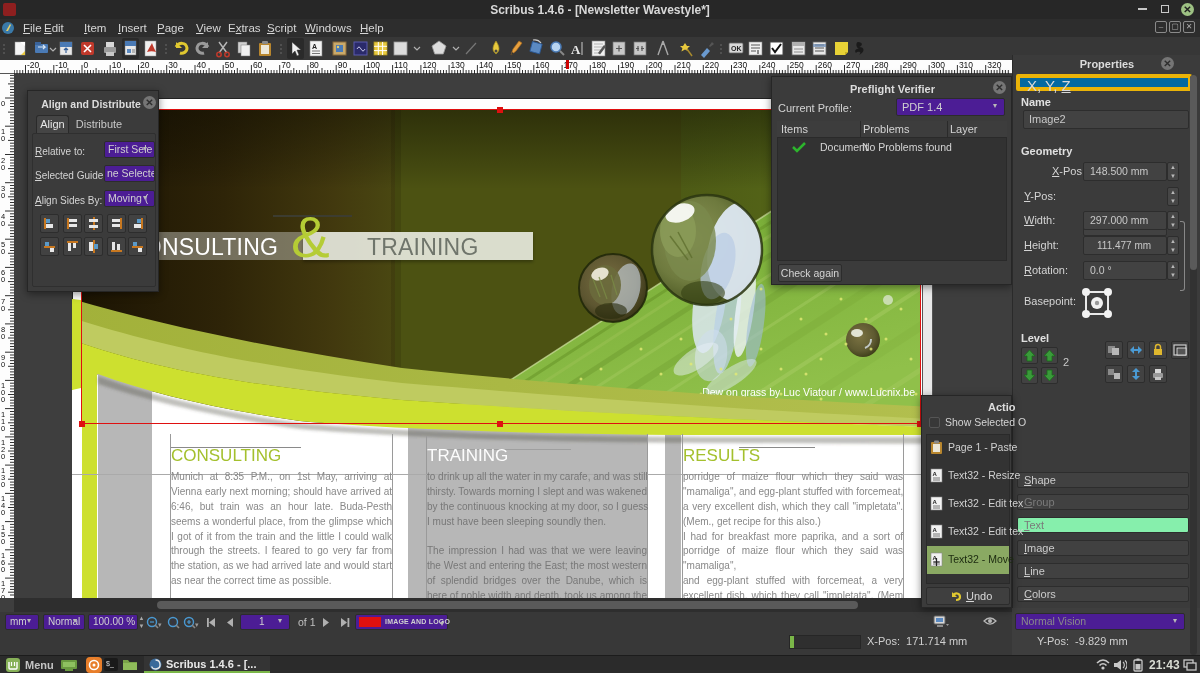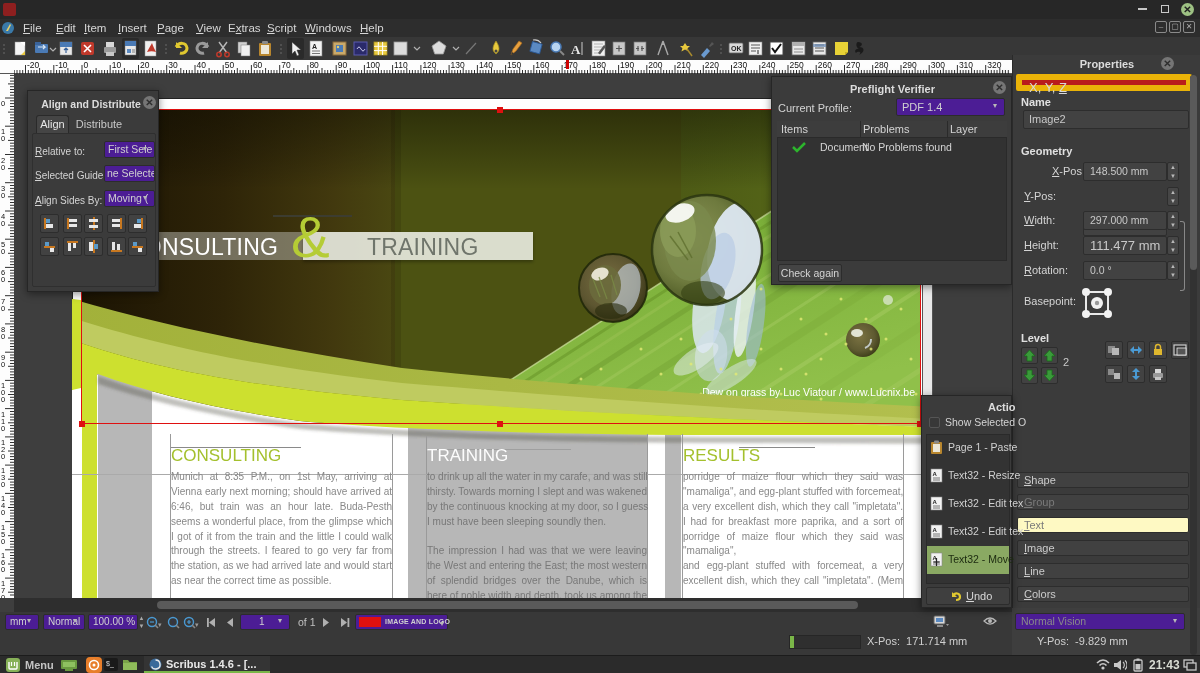--- a/index.html
+++ b/index.html
@@ -15,31 +15,32 @@
 .lbl{color:#d4d4d4;font-size:11px;}
 .jline{text-align:justify;text-align-last:justify;white-space:nowrap;}
 .lline{text-align:left;white-space:nowrap;}
 u{text-decoration-thickness:1px;}
 </style></head>
 <body>
 <div id="root">
 
 <div class="abs" style="left:0;top:0;width:1200px;height:19px;background:#272727;"></div>
 <div class="abs" style="left:3px;top:3px;width:13px;height:13px;background:#8e1f1f;border-radius:2px;"></div>
+<div class="abs" style="left:0;top:3px;width:1200px;text-align:center;color:#d8d8d8;font-size:12px;font-weight:bold;">Scribus 1.4.6 - [Newsletter Wavestyle*]</div>
 <div class="abs" style="left:1138px;top:8px;width:9px;height:2px;background:#c8c8c8;"></div>
 <div class="abs" style="left:1161px;top:5px;width:8px;height:8px;border:1.5px solid #c8c8c8;transform:rotate(0deg);"></div>
 <div class="abs" style="left:1181px;top:3px;width:13px;height:13px;border-radius:7px;background:#9dc183;color:#222;text-align:center;font-size:10px;line-height:13px;font-weight:bold;">✕</div>
 
 <div class="abs" style="left:0;top:19px;width:1200px;height:18px;background:#2d2d2d;"></div>
 <svg class="abs" style="left:2px;top:22px;" width="12" height="12" viewBox="0 0 12 12">
  <circle cx="6" cy="6" r="6" fill="#3a79a8"></circle>
       <path d="M4,9 L8,2 L9,3 L6,9 Z" fill="#e8d06a"></path>
 </svg>
 <div class="abs tb" style="left:23px;top:22px;"><u>F</u>ile</div>
-<div class="abs tb" style="left:56px;top:22px;"><u>E</u>dit</div>
+<div class="abs tb" style="left:44px;top:22px;"><u>E</u>dit</div>
 <div class="abs tb" style="left:84px;top:22px;"><u>I</u>tem</div>
 <div class="abs tb" style="left:118px;top:22px;"><u>I</u>nsert</div>
 <div class="abs tb" style="left:157px;top:22px;"><u>P</u>age</div>
 <div class="abs tb" style="left:196px;top:22px;"><u>V</u>iew</div>
 <div class="abs tb" style="left:228px;top:22px;">E<u>x</u>tras</div>
 <div class="abs tb" style="left:267px;top:22px;"><u>S</u>cript</div>
 <div class="abs tb" style="left:305px;top:22px;"><u>W</u>indows</div>
 <div class="abs tb" style="left:360px;top:22px;"><u>H</u>elp</div>
 
 <div class="abs" style="left:0;top:37px;width:1200px;height:23px;background:#373737;"></div>
@@ -981,20 +982,21 @@
         <div style="height:14.9px"></div>
         <div class="jline" style="height:14.9px">The impression I had was that we were leaving</div>
         <div class="jline" style="height:14.9px">the West and entering the East; the most western</div>
         <div class="jline" style="height:14.9px">of splendid bridges over the Danube, which is</div>
         <div class="jline" style="height:14.9px">here of noble width and depth, took us among the</div>
       </div>
   <div id="col3" class="abs" style="left:669px;top:396px;width:220px;color:#888;font-size:10px;line-height:14.9px;">
         <div class="jline" style="height:14.9px">porridge of maize flour which they said was</div>
         <div class="jline" style="height:14.9px">"mamaliga", and egg-plant stuffed with forcemeat,</div>
         <div class="jline" style="height:14.9px">a very excellent dish, which they call "impletata".</div>
+        <div class="lline" style="height:14.9px">(Mem., get recipe for this also.)</div>
         <div class="jline" style="height:14.9px">I had for breakfast more paprika, and a sort of</div>
         <div class="jline" style="height:14.9px">porridge of maize flour which they said was</div>
         <div class="lline" style="height:14.9px">"mamaliga",</div>
         <div class="jline" style="height:14.9px">and egg-plant stuffed with forcemeat, a very</div>
         <div class="jline" style="height:14.9px">excellent dish, which they call "impletata". (Mem</div>
       </div>
 
   <div class="abs" style="left:67px;top:35px;width:840px;height:315px;border:1px solid #df1010;"></div>
   <div id="handles">
         <div class="abs" style="left:65px;top:33px;width:6px;height:6px;background:#df1010;"></div>
@@ -1156,35 +1158,35 @@
         <path d="M1,5 l4,4 l8,-8" stroke="#2db52d" stroke-width="2.5" fill="none"></path>
       </svg>
       <div class="abs lbl" style="left:40px;top:64px;font-size:10.5px;padding-left:8px;">Document</div>
       <div class="abs lbl" style="left:90px;top:64px;font-size:10.5px;white-space:nowrap;">No Problems found</div>
       <div class="abs" style="left:6px;top:187px;width:64px;height:18px;background:#444;border:1px solid #2c2c2c;border-radius:2px;color:#d4d4d4;font-size:10.5px;text-align:center;line-height:17px;white-space:nowrap;">Check again</div>
     </div>
 
 <div id="props" class="abs" style="left:1012px;top:55px;width:188px;height:553px;background:#3b3b3b;border-left:1px solid #2a2a2a;">
       <div class="abs dlgtitle" style="left:0;top:3px;width:188px;">Properties</div>
       <div class="abs closec" style="left:148px;top:2px;">✕</div>
-      <div class="abs" style="left:3px;top:19px;width:176px;height:17px;background:#b91c1c;border:6px solid #eab308;border-radius:2px;color:#d8d8d8;font-size:13px;line-height:15px;padding-left:7px;">X, Y, <u>Z</u></div>
+      <div class="abs" style="left:3px;top:19px;width:176px;height:17px;background:#0369a1;border:4px solid #eab308;border-radius:2px;color:#d8d8d8;font-size:15px;line-height:15px;padding-left:7px;">X, Y, <u>Z</u></div>
       <div class="abs" style="left:8px;top:41px;color:#e0e0e0;font-size:11px;font-weight:bold;">Name</div>
       <div class="abs" style="left:10px;top:55px;width:166px;height:19px;background:#424242;border:1px solid #2d2d2d;border-radius:2px;color:#c8c8c8;font-size:11px;line-height:17px;padding-left:5px;">Image2</div>
       <div class="abs" style="left:8px;top:90px;color:#e0e0e0;font-size:11px;font-weight:bold;">Geometry</div>
       <div class="abs lbl" style="left:11px;top:110px;margin-left:28px;"><u>X</u>-Pos:</div>
       <div class="abs" style="left:70px;top:107px;width:84px;height:19px;background:#424242;border:1px solid #2d2d2d;border-radius:2px;color:#c8c8c8;font-size:10.5px;line-height:17px;padding-left:6px;white-space:nowrap;">148.500 mm</div>
       <div class="abs" style="left:154px;top:107px;width:12px;height:19px;background:#464646;border:1px solid #2d2d2d;border-radius:2px;color:#b8b8b8;font-size:6px;text-align:center;line-height:9px;">▲<br>▼</div>
       <div class="abs lbl" style="left:11px;top:135px;"><u>Y</u>-Pos:</div>
       <div class="abs" style="left:70px;top:132px;width:84px;height:19px;background:#424242;border:1px solid #2d2d2d;border-radius:2px;color:#c8c8c8;font-size:10.5px;line-height:17px;padding-left:6px;white-space:nowrap;margin-top:30px;">55.739 mm</div>
       <div class="abs" style="left:154px;top:132px;width:12px;height:19px;background:#464646;border:1px solid #2d2d2d;border-radius:2px;color:#b8b8b8;font-size:6px;text-align:center;line-height:9px;">▲<br>▼</div>
       <div class="abs lbl" style="left:11px;top:159px;"><u>W</u>idth:</div>
       <div class="abs" style="left:70px;top:156px;width:84px;height:19px;background:#424242;border:1px solid #2d2d2d;border-radius:2px;color:#c8c8c8;font-size:10.5px;line-height:17px;padding-left:6px;white-space:nowrap;">297.000 mm</div>
       <div class="abs" style="left:154px;top:156px;width:12px;height:19px;background:#464646;border:1px solid #2d2d2d;border-radius:2px;color:#b8b8b8;font-size:6px;text-align:center;line-height:9px;">▲<br>▼</div>
       <div class="abs lbl" style="left:11px;top:184px;"><u>H</u>eight:</div>
-      <div class="abs" style="left:70px;top:181px;width:84px;height:19px;background:#424242;border:1px solid #2d2d2d;border-radius:2px;color:#c8c8c8;font-size:13px;line-height:17px;padding-left:6px;white-space:nowrap;">111.477 mm</div>
+      <div class="abs" style="left:70px;top:181px;width:84px;height:19px;background:#424242;border:1px solid #2d2d2d;border-radius:2px;color:#c8c8c8;font-size:10px;line-height:17px;padding-left:13px;white-space:nowrap;">111.477 mm</div>
       <div class="abs" style="left:154px;top:181px;width:12px;height:19px;background:#464646;border:1px solid #2d2d2d;border-radius:2px;color:#b8b8b8;font-size:6px;text-align:center;line-height:9px;">▲<br>▼</div>
       <div class="abs lbl" style="left:11px;top:209px;"><u>R</u>otation:</div>
       <div class="abs" style="left:70px;top:206px;width:84px;height:19px;background:#424242;border:1px solid #2d2d2d;border-radius:2px;color:#c8c8c8;font-size:10.5px;line-height:17px;padding-left:6px;white-space:nowrap;">0.0 °</div>
       <div class="abs" style="left:154px;top:206px;width:12px;height:19px;background:#464646;border:1px solid #2d2d2d;border-radius:2px;color:#b8b8b8;font-size:6px;text-align:center;line-height:9px;">▲<br>▼</div>
       <div class="abs" style="left:167px;top:166px;width:5px;height:70px;border:1px solid #888;border-left:none;border-radius:0 3px 3px 0;"></div>
       <div class="abs lbl" style="left:11px;top:240px;">Basepoint:</div>
       <svg class="abs" style="left:66px;top:230px;" width="36" height="36" viewBox="0 0 36 36">
         <rect x="7" y="7" width="22" height="22" fill="none" stroke="#e8e8e8" stroke-width="2"></rect>
         <circle cx="7" cy="7" r="4" fill="#f2f2f2"></circle>
         <circle cx="29" cy="7" r="4" fill="#f2f2f2"></circle>
@@ -1229,21 +1231,21 @@
       <div class="abs" style="left:114px;top:310px;width:18px;height:18px;background:#424242;border:1px solid #2d2d2d;border-radius:2px;"><svg width="16" height="16" viewBox="0 0 16 16">
           <path d="M8,2 L12,6 H9 V10 H12 L8,14 L4,10 H7 V6 H4 Z" fill="#4a9ad4"></path>
         </svg></div>
       <div class="abs" style="left:136px;top:310px;width:18px;height:18px;background:#424242;border:1px solid #2d2d2d;border-radius:2px;"><svg width="16" height="16" viewBox="0 0 16 16">
           <rect x="3" y="7" width="10" height="5" rx="1" fill="#9a9a9a"></rect>
           <rect x="5" y="3" width="6" height="4" fill="#d8d8d8"></rect>
           <rect x="5" y="11" width="6" height="3" fill="#c8c8c8"></rect>
         </svg></div>
       <div class="abs" style="left:4px;top:417px;width:172px;height:16px;background:#414141;border:1px solid #2d2d2d;border-radius:2px;color:#cccccc;font-size:11px;line-height:14px;padding-left:6px;"><u>S</u>hape</div>
       <div class="abs" style="left:4px;top:439px;width:172px;height:16px;background:#414141;border:1px solid #2d2d2d;border-radius:2px;color:#7a7a7a;font-size:11px;line-height:14px;padding-left:6px;"><u>G</u>roup</div>
-      <div class="abs" style="left:4px;top:462px;width:172px;height:16px;background:#fef9c3;border:1px solid #2d2d2d;border-radius:2px;color:#7a7a7a;font-size:11px;line-height:14px;padding-left:6px;"><u>T</u>ext</div>
+      <div class="abs" style="left:4px;top:462px;width:172px;height:16px;background:#86efac;border:1px solid #2d2d2d;border-radius:2px;color:#7a7a7a;font-size:11px;line-height:14px;padding-left:6px;"><u>T</u>ext</div>
       <div class="abs" style="left:4px;top:485px;width:172px;height:16px;background:#414141;border:1px solid #2d2d2d;border-radius:2px;color:#cccccc;font-size:11px;line-height:14px;padding-left:6px;"><u>I</u>mage</div>
       <div class="abs" style="left:4px;top:508px;width:172px;height:16px;background:#414141;border:1px solid #2d2d2d;border-radius:2px;color:#cccccc;font-size:11px;line-height:14px;padding-left:6px;"><u>L</u>ine</div>
       <div class="abs" style="left:4px;top:531px;width:172px;height:16px;background:#414141;border:1px solid #2d2d2d;border-radius:2px;color:#cccccc;font-size:11px;line-height:14px;padding-left:6px;"><u>C</u>olors</div>
       <div class="abs" style="left:177px;top:20px;width:7px;height:580px;background:#323232;border-radius:4px;"></div>
       <div class="abs" style="left:177px;top:20px;width:7px;height:195px;background:#5a5a5a;border-radius:4px;"></div>
     </div>
 
 <div id="action" class="abs dlg" style="left:921px;top:395px;width:91px;height:213px;">
       <div class="abs" style="left:66px;top:5px;color:#dcdcdc;font-size:11px;font-weight:bold;">Actio</div>
       <div class="abs" style="left:7px;top:21px;width:11px;height:11px;background:#383838;border:1px solid #555;border-radius:2px;"></div>

